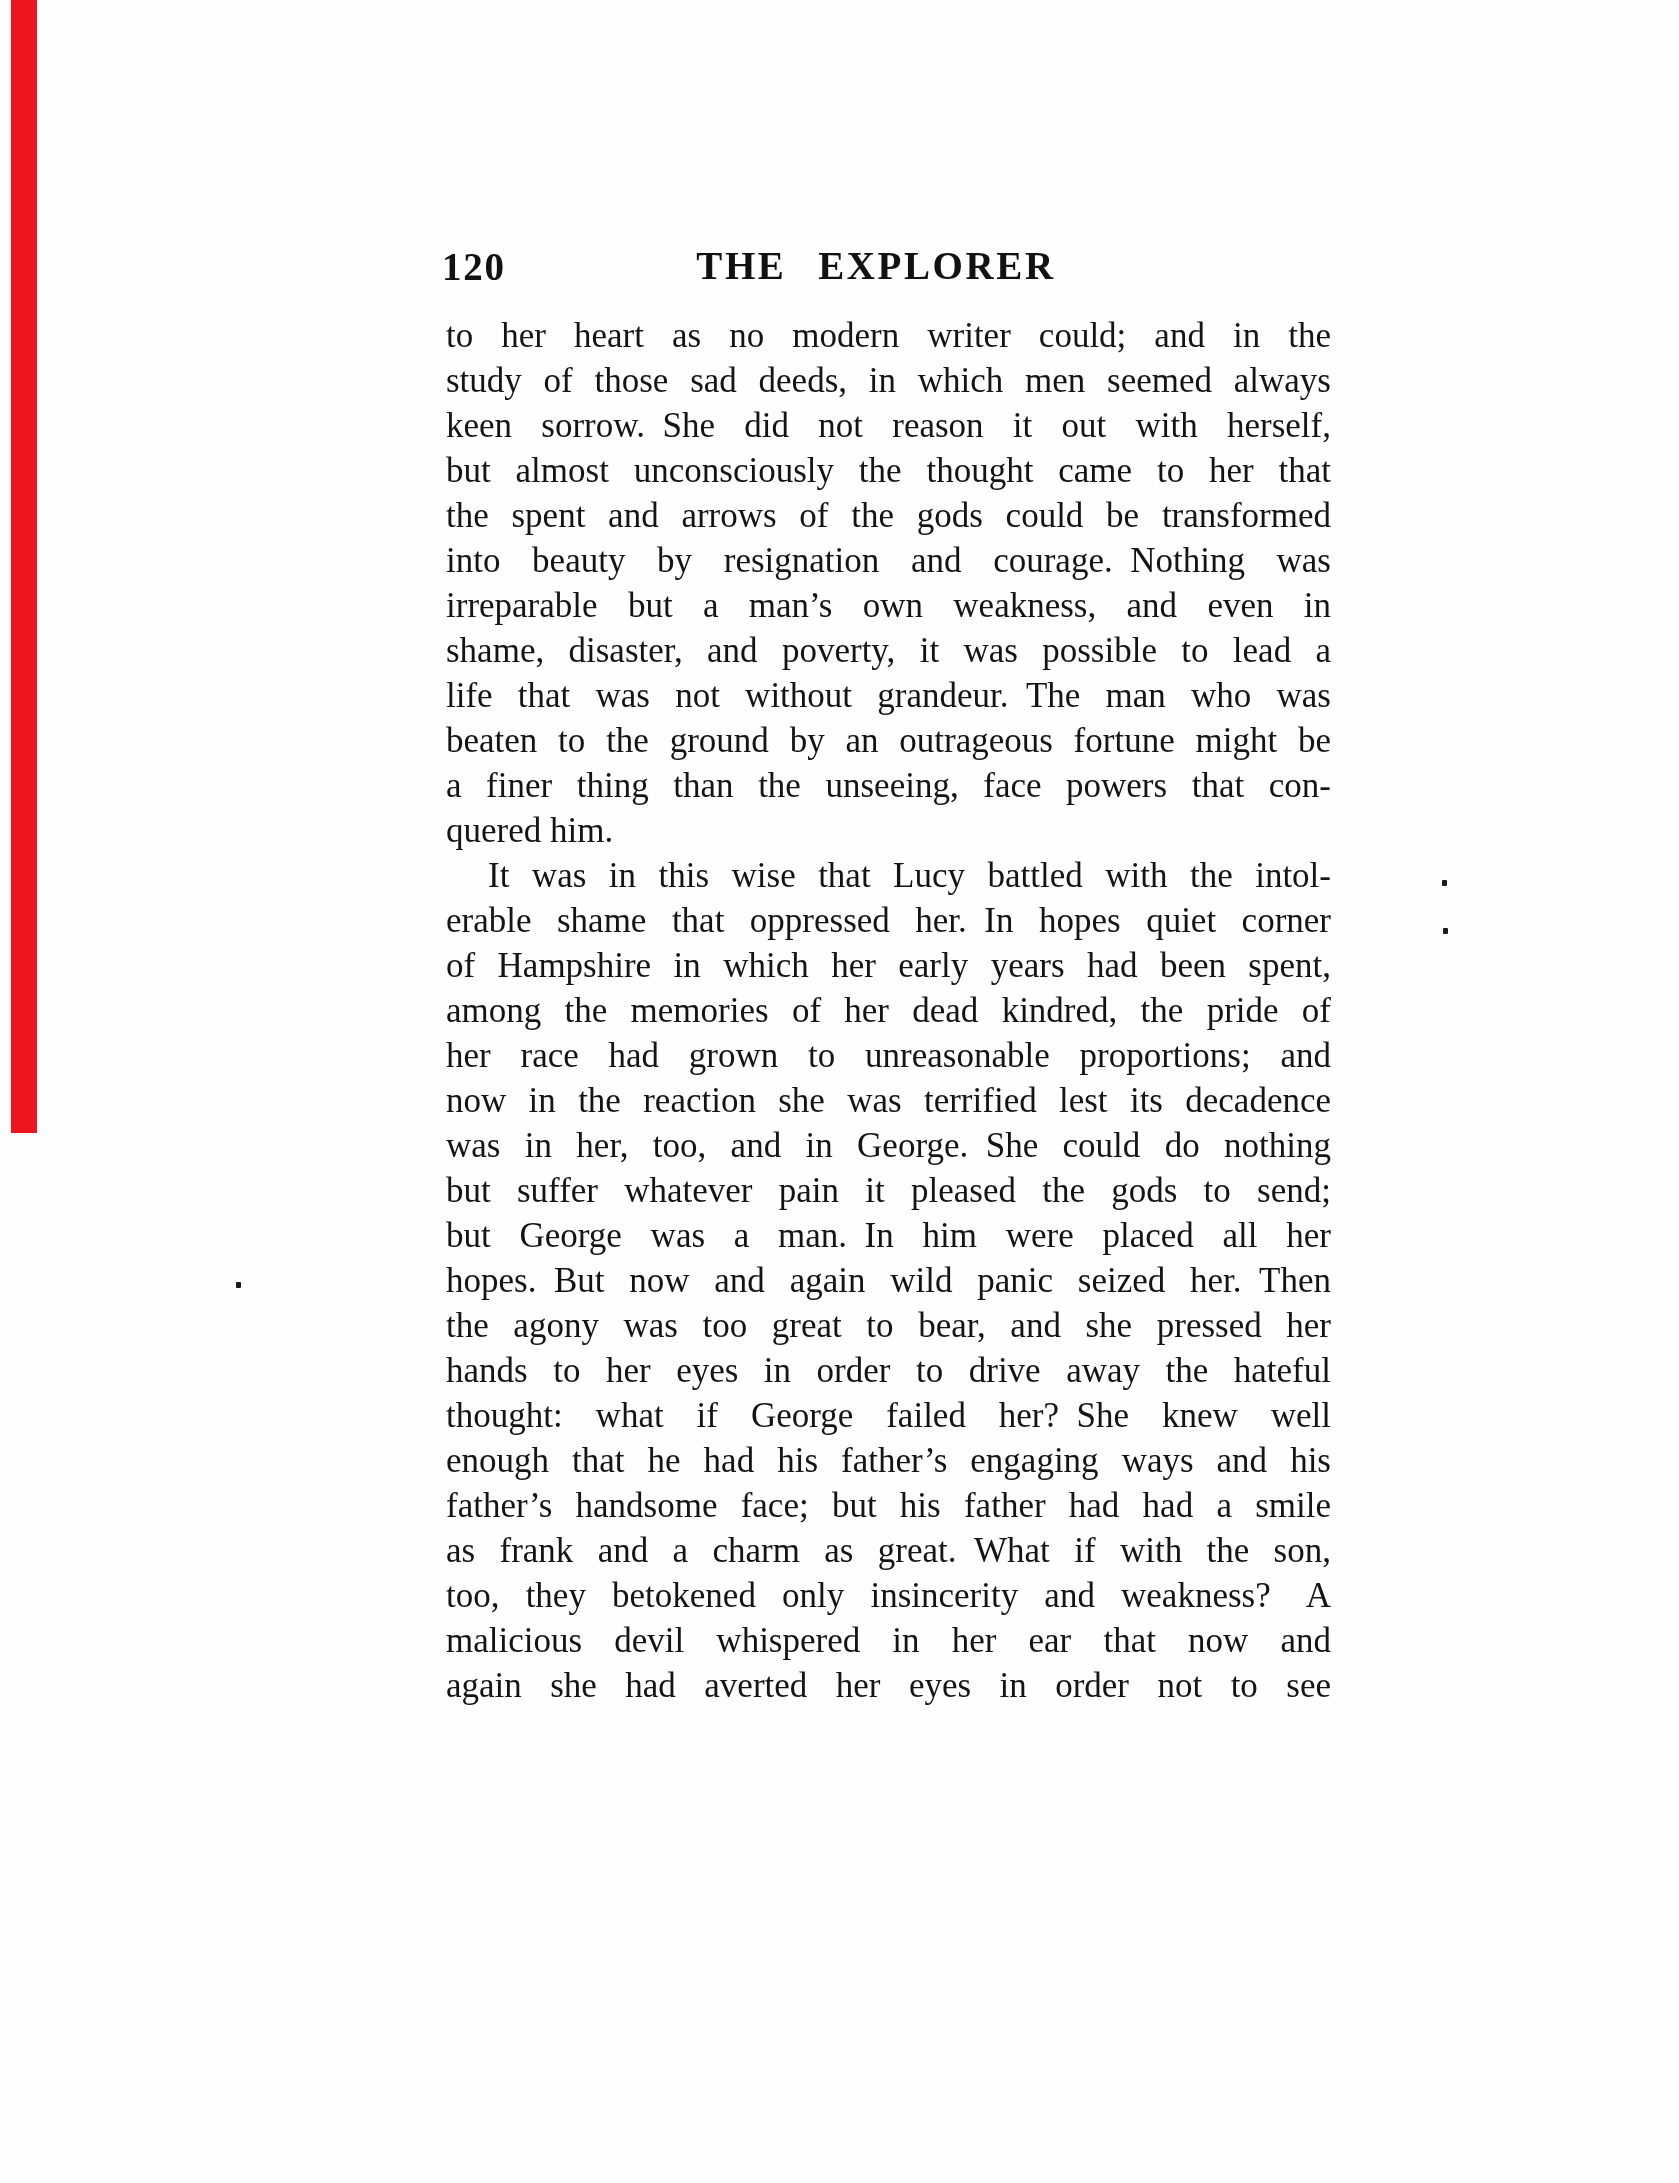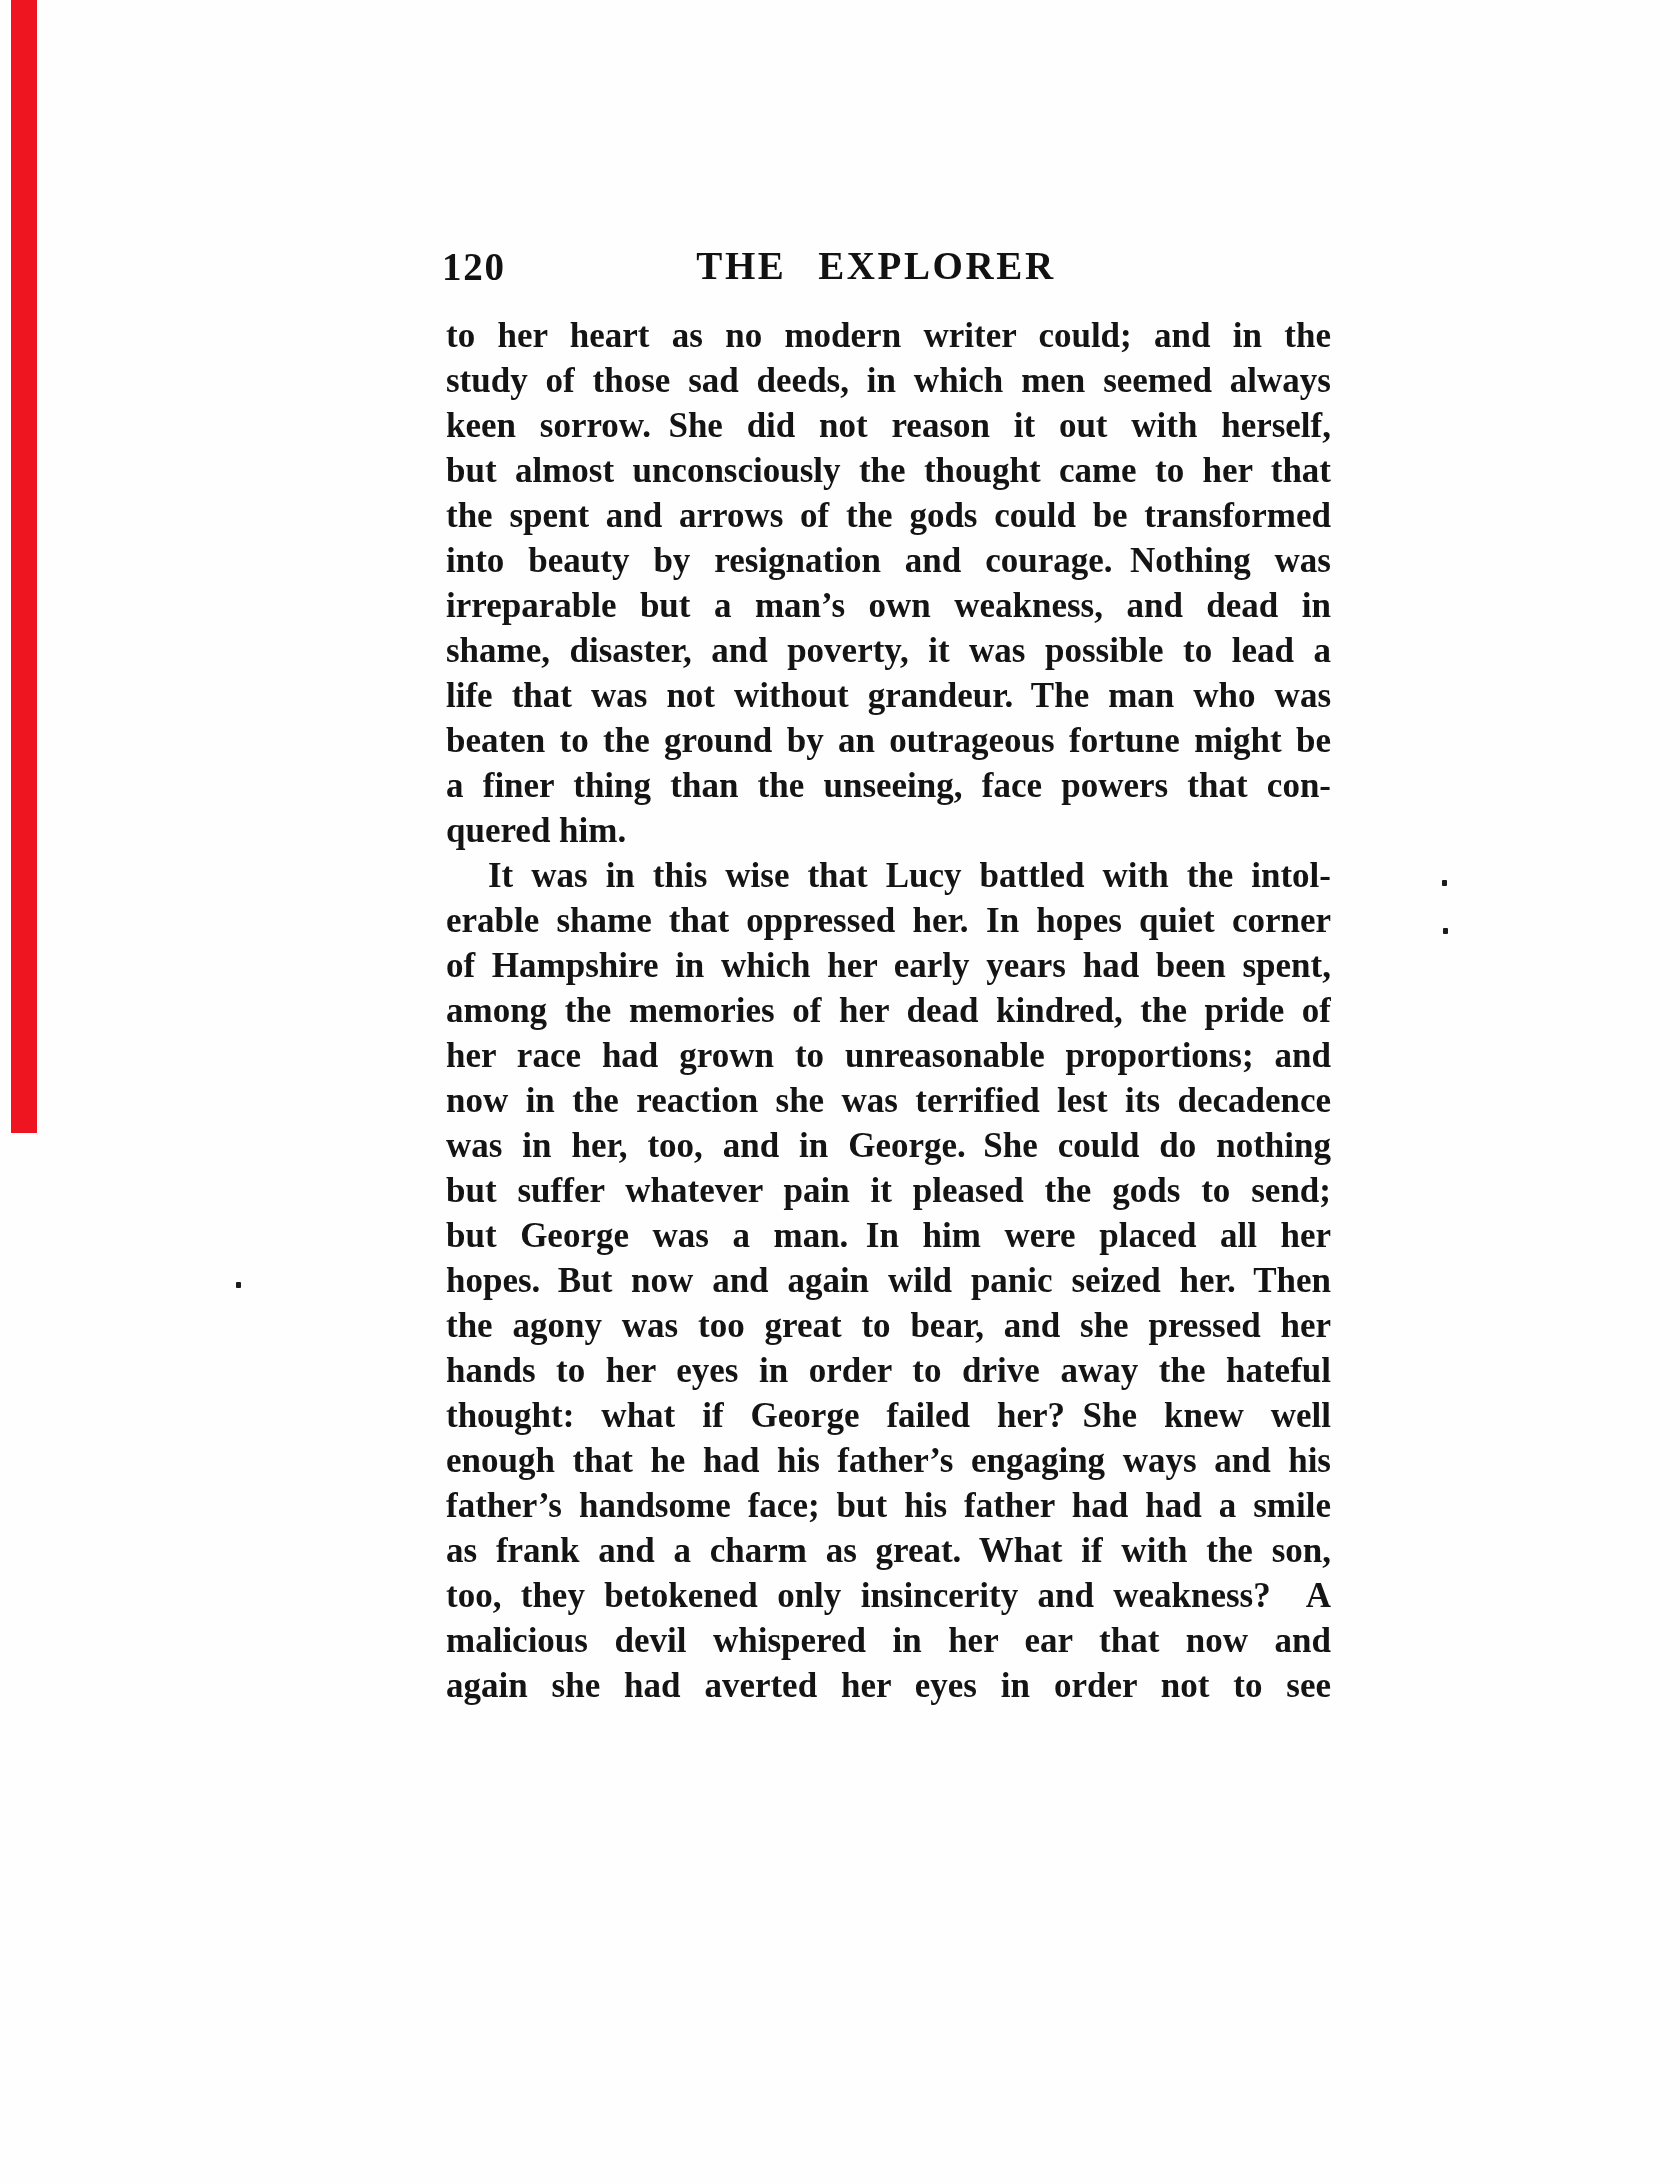--- a/index.html
+++ b/index.html
@@ -39,21 +39,21 @@
   .page-body {
     position: absolute;
     left: 446px;
     top: 313px;
     width: 885px;
   }
   .line {
     height: 45px;
     line-height: 45px;
     font-size: 35px;
-    font-weight: 700;
+    font-weight: 400;
     color: #141414;
     text-align: justify;
     text-align-last: justify;
     overflow: hidden;
   }
   .line.indent { padding-left: 42px; }
   .line.para-end { text-align-last: left; }
   .ink-speck {
     position: absolute;
     width: 5.3px;
@@ -71,21 +71,21 @@
     <span class="page-number">120</span>
     <span class="running-title">THE EXPLORER</span>
   </div>
   <div class="page-body">
       <div class="line">to her heart as no modern writer could; and in the</div>
       <div class="line">study of those sad deeds, in which men seemed always</div>
       <div class="line">keen sorrow. She did not reason it out with herself,</div>
       <div class="line">but almost unconsciously the thought came to her that</div>
       <div class="line">the spent and arrows of the gods could be transformed</div>
       <div class="line">into beauty by resignation and courage. Nothing was</div>
-      <div class="line">irreparable but a man’s own weakness, and dead in</div>
+      <div class="line">irreparable but a man’s own weakness, and even in</div>
       <div class="line">shame, disaster, and poverty, it was possible to lead a</div>
       <div class="line">life that was not without grandeur. The man who was</div>
       <div class="line">beaten to the ground by an outrageous fortune might be</div>
       <div class="line">a finer thing than the unseeing, face powers that con-</div>
       <div class="line para-end">quered him.</div>
       <div class="line indent">It was in this wise that Lucy battled with the intol-</div>
       <div class="line">erable shame that oppressed her. In hopes quiet corner</div>
       <div class="line">of Hampshire in which her early years had been spent,</div>
       <div class="line">among the memories of her dead kindred, the pride of</div>
       <div class="line">her race had grown to unreasonable proportions; and</div>

